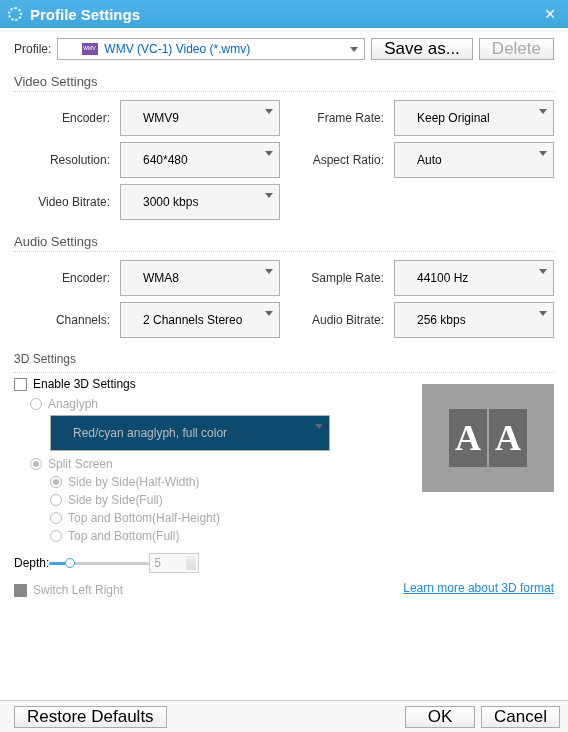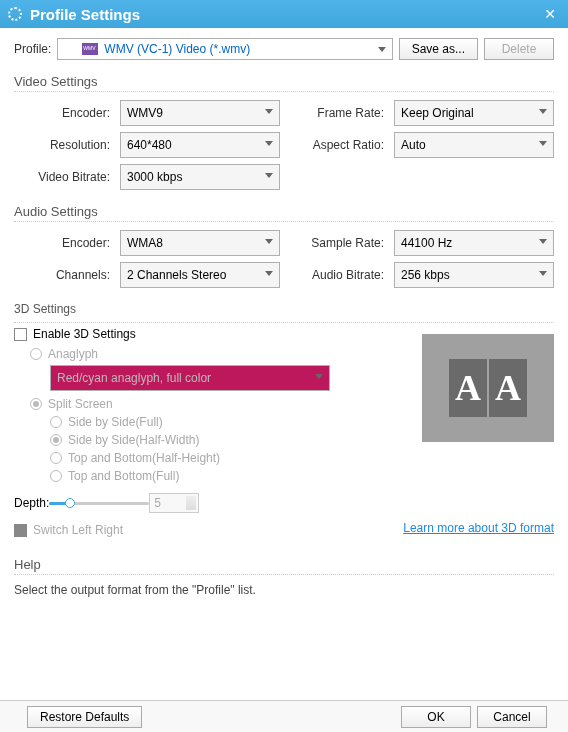--- a/index.html
+++ b/index.html
@@ -13,29 +13,29 @@
 .content { padding: 10px 14px 0 14px; }
 
 .profile-row { display: flex; align-items: center; gap: 6px; margin-bottom: 14px; }
 .profile-row label { color: #333; }
 .profile-dropdown { flex: 1; border: 1px solid #b0b0b0; height: 22px; display: flex; align-items: center; padding: 0 24px; background: #fff; position: relative; }
 .profile-icon { width: 16px; height: 12px; background: #7B4FA8; margin-right: 6px; display: inline-block; position: relative; }
 .profile-icon::before { content: "WMV"; position: absolute; font-size: 5px; color: #fff; left: 1px; top: 2px; }
 .profile-text { color: #0066cc; flex: 1; }
 .dd-arrow { position: absolute; right: 6px; top: 8px; width: 0; height: 0; border-left: 4px solid transparent; border-right: 4px solid transparent; border-top: 5px solid #666; }
 
-.btn { height: 22px; border: 1px solid #aaa; background: linear-gradient(#fff, #eee); padding: 0 12px; font-size: 12px; cursor: pointer; min-width: 70px; }
+.btn { height: 22px; border: 1px solid #aaa; background: linear-gradient(#fff, #eee); padding: 0 12px; font-size: 17px; cursor: pointer; min-width: 70px; }
 .btn:disabled, .btn.disabled { color: #aaa; cursor: default; }
 
 .group { margin-bottom: 14px; }
 .group-title { color: #555; font-size: 13px; margin-bottom: 8px; border-bottom: 1px dotted #ccc; padding-bottom: 2px; }
 
 .fields { display: grid; grid-template-columns: 96px 160px 94px 160px; gap: 6px 10px; align-items: center; }
 .fields .lbl { text-align: right; color: #333; }
-.select { border: 1px solid #b0b0b0; height: 26px; background: #f5f5f5; display: flex; align-items: center; padding: 0 6px; position: relative; }
+.select { border: 1px solid #b0b0b0; height: 36px; background: #f5f5f5; display: flex; align-items: center; padding: 0 22px; position: relative; }
 .select .dd-arrow { right: 6px; }
 
 .group-3d { position: relative; margin-top: 10px; }
 .group-3d-title { color: #555; margin-bottom: 6px; }
 .cb-row { display: flex; align-items: center; gap: 6px; margin-bottom: 6px; }
 .cb { width: 13px; height: 13px; border: 1px solid #888; background: #fff; }
 .cb.filled { background: #888; }
 .radio { width: 12px; height: 12px; border: 1px solid #bbb; border-radius: 50%; display: inline-block; margin-right: 6px; flex-shrink: 0; position: relative; }
 .radio.checked::after { content: ""; position: absolute; width: 6px; height: 6px; background: #bbb; border-radius: 50%; left: 2px; top: 2px; }
 .disabled-text { color: #aaa; }
@@ -52,25 +52,25 @@
 .slider-fill { position: absolute; top: 6px; left: 0; width: 20%; height: 3px; background: #3FA7DD; border-radius: 2px; }
 .slider-thumb { position: absolute; left: 16px; top: 2px; width: 10px; height: 10px; background: #fff; border: 1px solid #3FA7DD; border-radius: 50%; }
 .spinner { width: 50px; height: 20px; border: 1px solid #ccc; display: flex; align-items: center; padding: 0 4px; color: #aaa; background: #f8f8f8; position: relative; }
 .spinner::after { content: ""; position: absolute; right: 2px; top: 2px; width: 10px; height: 14px; background: linear-gradient(#eee, #ddd); }
 
 .link { color: #1E88E5; text-decoration: underline; cursor: pointer; position: absolute; right: 0; bottom: 2px; }
 
 .help-group { margin-top: 20px; }
 .help-text { color: #444; margin-top: 6px; }
 
-.footer { position: absolute; bottom: 0; left: 0; right: 0; height: 32px; border-top: 1px solid #ccc; background: #f8f8f8; display: flex; align-items: center; padding: 0 21px; }
+.footer { position: absolute; bottom: 0; left: 0; right: 0; height: 32px; border-top: 1px solid #ccc; background: #f8f8f8; display: flex; align-items: center; padding: 0 8px; }
 .footer .spacer { flex: 1; }
 .footer .btn { min-width: 70px; margin-left: 6px; }
 
-.select.disabled { background: #be185d; }
+.select.disabled { background: #0c4a6e; }
 .select.disabled .sel-text { color: #bbb; }
 .select.w260 { width: 280px; margin-left: 36px; }
 
 .threed-body { border-top: 1px dotted #ccc; padding-top: 4px; }
 </style>
 </head>
 <body>
 
 <div class="titlebar">
   <span class="titlebar-icon"></span>
@@ -166,26 +166,26 @@
     <div class="select disabled w260">
           <span class="sel-text">Red/cyan anaglyph, full color</span>
           <span class="dd-arrow"></span>
         </div>
 
     <div class="radio-row disabled-text" style="margin-top:6px;">
       <span class="radio checked"></span>
       <span>Split Screen</span>
     </div>
     <div class="radio-row sub disabled-text">
+          <span class="radio checked"></span>
+          <span>Side by Side(Half-Width)</span>
+        </div>
+    <div class="radio-row sub disabled-text">
           <span class="radio"></span>
           <span>Side by Side(Full)</span>
-        </div>
-    <div class="radio-row sub disabled-text">
-          <span class="radio checked"></span>
-          <span>Side by Side(Half-Width)</span>
         </div>
     <div class="radio-row sub disabled-text">
           <span class="radio"></span>
           <span>Top and Bottom(Half-Height)</span>
         </div>
     <div class="radio-row sub disabled-text">
           <span class="radio"></span>
           <span>Top and Bottom(Full)</span>
         </div>
 
@@ -210,24 +210,20 @@
       <div class="aa-inner">
         <div class="aa-box">A</div>
         <div class="aa-box">A</div>
       </div>
     </div>
 
     <a class="link">Learn more about 3D format</a>
     </div>
   </div>
 
-  <div class="help-group">
-    <div class="group-title">Help</div>
-    <div class="help-text">Select the output format from the "Profile" list.</div>
-  </div>
 
 </div>
 
 <div class="footer">
   <button class="btn" style="min-width:110px;">Restore Defaults</button>
   <span class="spacer"></span>
   <button class="btn">OK</button>
   <button class="btn">Cancel</button>
 </div>
 

